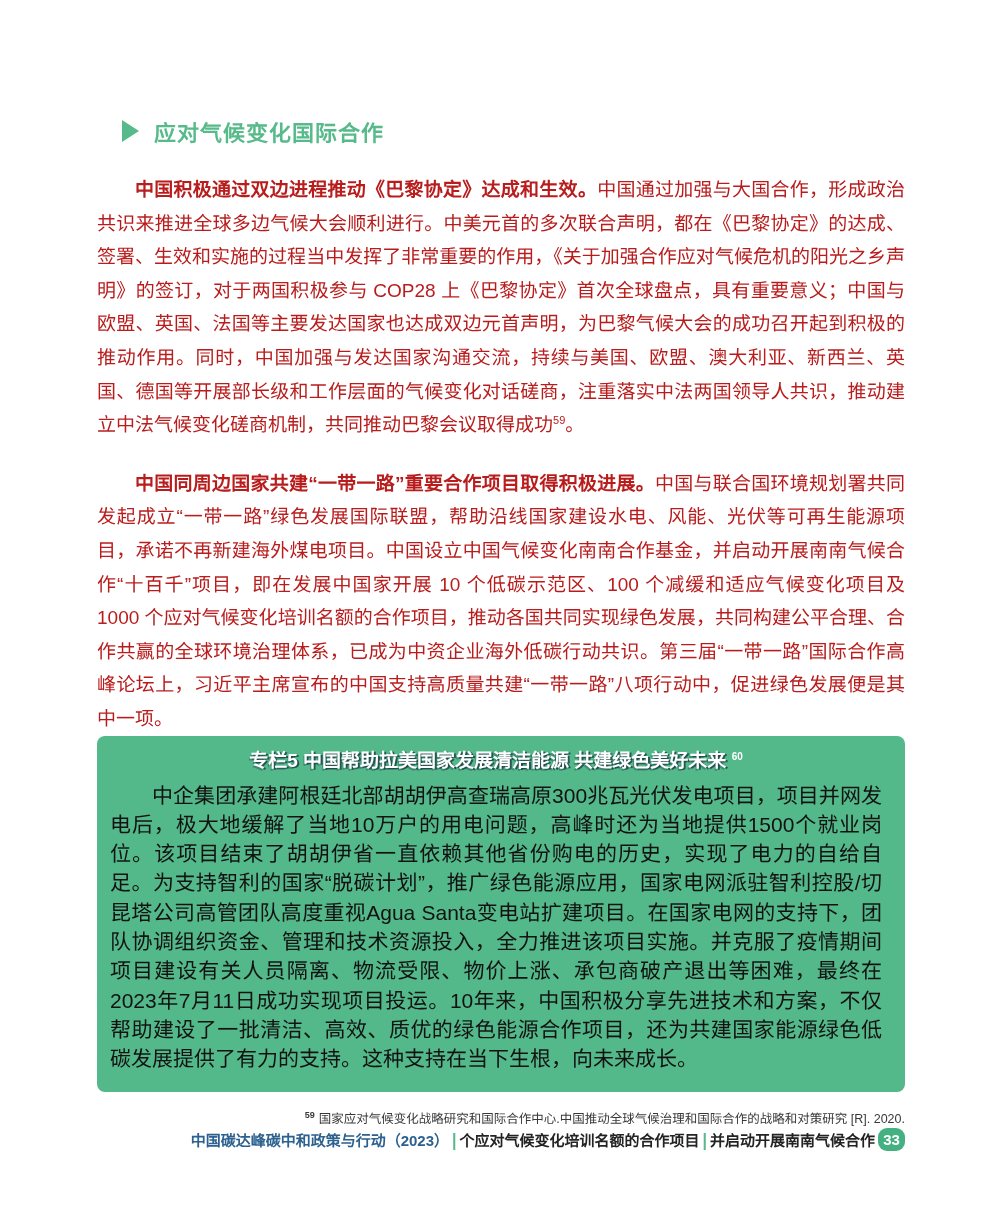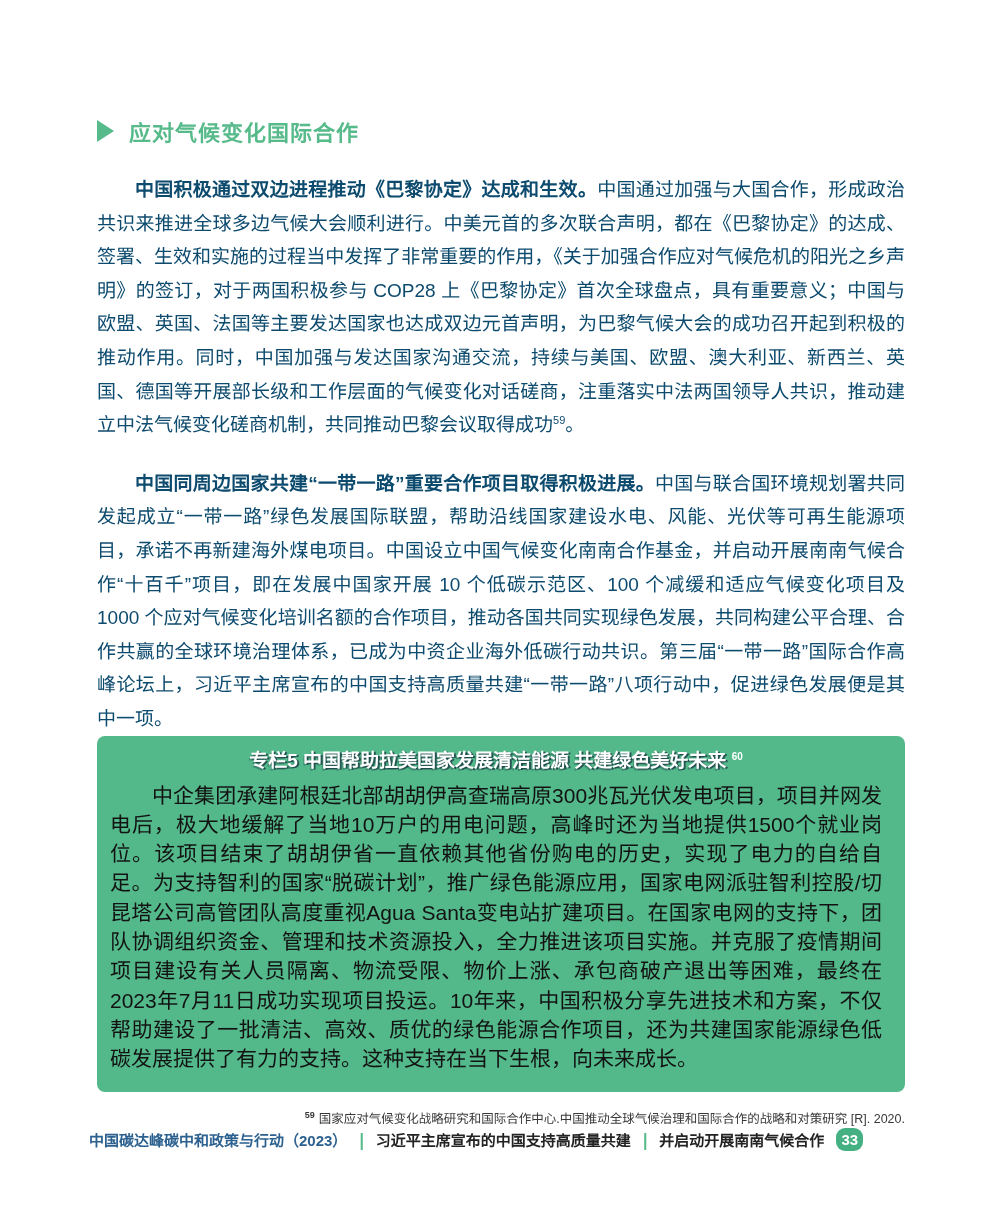--- a/index.html
+++ b/index.html
@@ -15,20 +15,21 @@
   }
   .page {
     padding: 115px 87px 0 97px;
   }
   
   .section-heading {
     display: flex;
     align-items: center;
     gap: 15px;
     margin-bottom: 26px;
+    margin-left: 25px;
   }
   .tri {
     width: 0; height: 0;
     border-top: 11px solid transparent;
     border-bottom: 11px solid transparent;
     border-left: 17px solid #57ba8a;
   }
   .section-heading h1 {
     margin: 0;
     font-size: 22px;
@@ -36,21 +37,21 @@
     color: #57ba8a;
     letter-spacing: 1px;
   }
   
   .para {
     font-size: 19px;
     line-height: 33.6px;
     text-align: justify;
     text-indent: 2em;
     margin: 0;
-    color: #0c4a6e;
+    color: #b91c1c;
   }
   .para + .para { margin-top: 25px; }
   .lead { font-weight: bold; }
   sup.ref {
     font-size: 11px;
     line-height: 0;
     vertical-align: super;
   }
   
   .column-box {
@@ -97,22 +98,23 @@
     vertical-align: super;
     line-height: 0;
   }
   
   .footer {
     position: absolute;
     left: 89px;
     right: 87px;
     top: 1128px;
     display: flex;
+    justify-content: flex-end;
     align-items: center;
-    gap: 12px;
+    gap: 3px;
     font-size: 15px;
     font-weight: bold;
     white-space: nowrap;
   }
   .footer-title { color: #2c618f; }
   .footer-sep { color: #57ba8a; font-size: 16px; transform: scaleY(1.15); }
   .footer-org { color: #232323; }
   .page-badge {
     background: #45b183;
     color: #ffffff;
@@ -146,17 +148,17 @@
 
   <div class="footnotes">
     <div class="footnote"><sup class="fn-marker">59</sup><span>国家应对气候变化战略研究和国际合作中心.中国推动全球气候治理和国际合作的战略和对策研究 [R]. 2020.</span></div>
   </div>
 
 </div>
 
 <div class="footer">
   <span class="footer-title">中国碳达峰碳中和政策与行动（2023）</span>
   <span class="footer-sep">|</span>
-  <span class="footer-org">习近平主席宣布的中国支持高质量共建</span>
+  <span class="footer-org">个应对气候变化培训名额的合作项目</span>
   <span class="footer-sep">|</span>
   <span class="footer-org">并启动开展南南气候合作</span>
   <span class="page-badge">33</span>
 </div>
 
 </body></html>

